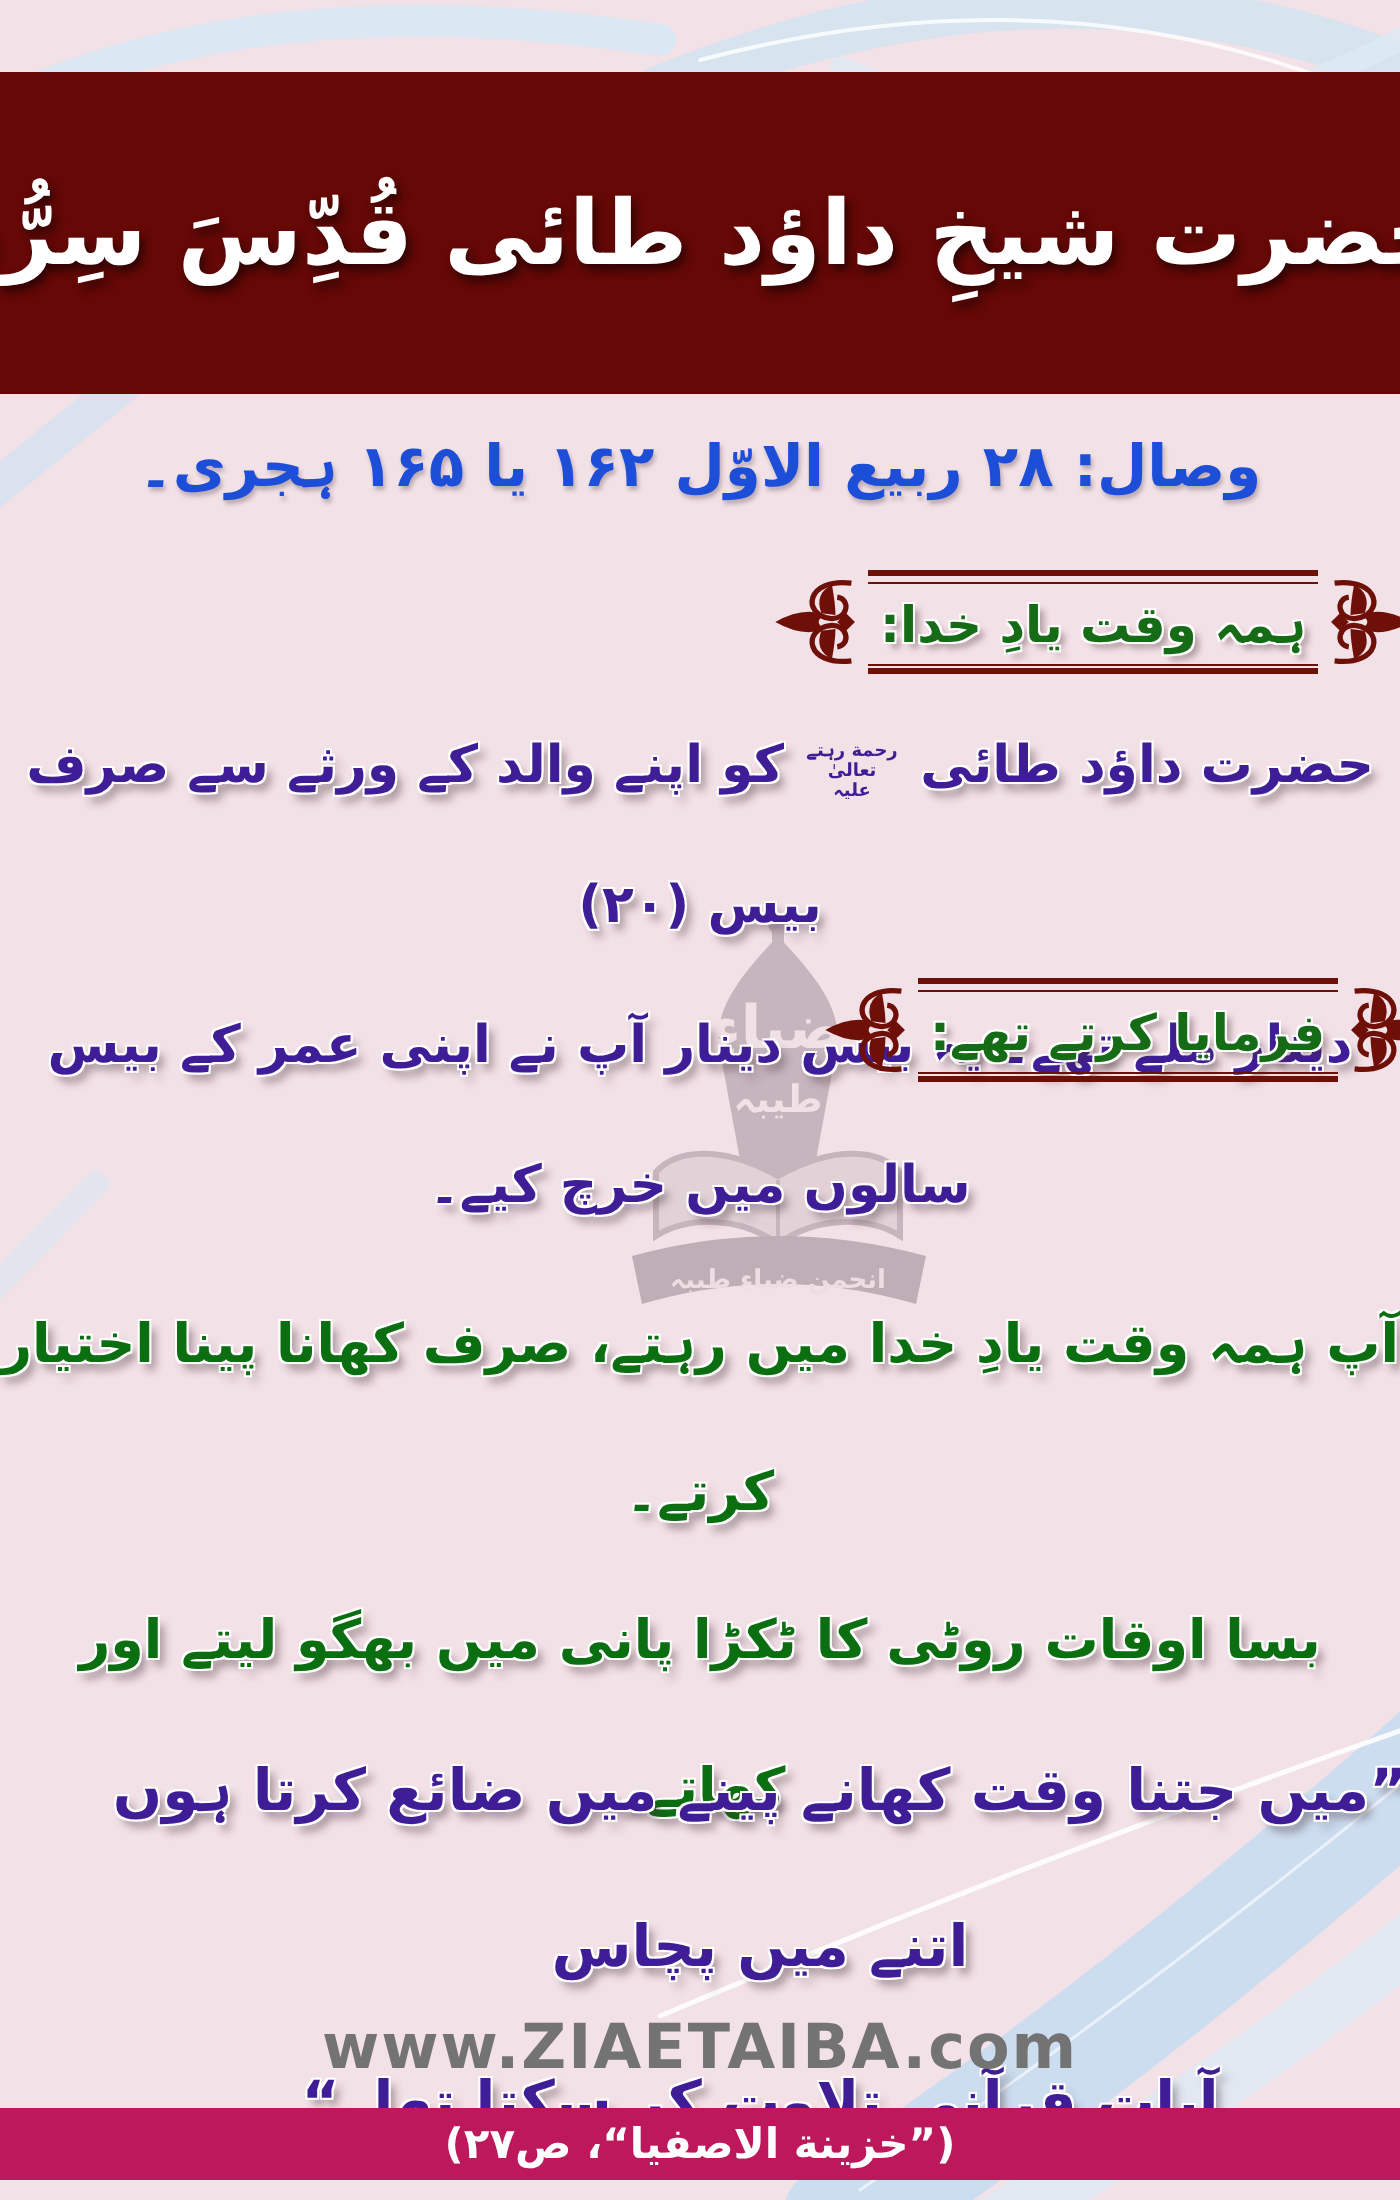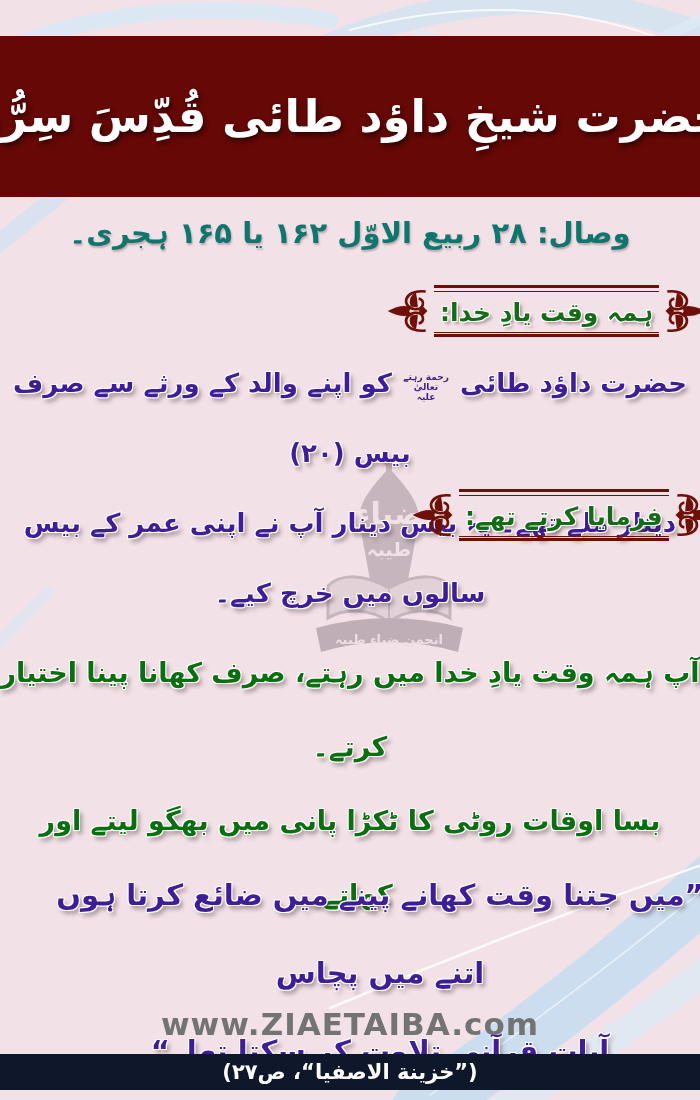--- a/index.html
+++ b/index.html
@@ -25,21 +25,21 @@
   }
   .banner-title{
     color:#ffffff;font-size:45px;font-weight:bold;
     white-space:nowrap;
     text-shadow:2px 3px 5px rgba(0,0,0,.55);
   }
 
   
   .date-line{
     left:0;top:216px;width:700px;
-    font-size:29px;font-weight:bold;color:#0f766e;
+    font-size:29px;font-weight:bold;color:#1d4ed8;
     text-shadow:1px 2px 2px rgba(90,70,80,.35);
   }
 
   
   .hbox{display:flex;align-items:stretch;height:56px;}
   .orn{width:46px;height:56px;flex:0 0 auto;}
   .orn.flip{transform:scaleX(-1);}
   .hline{
     flex:1;
     border-top:3px solid #6e0f08;
@@ -86,21 +86,21 @@
   }
 
   
   .website{
     left:0;top:1006px;width:700px;
     color:#737373;font-size:31px;font-weight:bold;letter-spacing:1px;
     font-family:"DejaVu Sans",sans-serif;
   }
   .refbar{
     left:0;top:1054px;width:700px;height:36px;
-    background:#0f172a;
+    background:#be185d;
     display:flex;align-items:center;justify-content:center;
   }
   .reftext{color:#ffffff;font-size:21px;font-weight:bold;}
 
   
   .watermark{left:302px;top:452px;width:175px;height:210px;opacity:.42;}
 </style>
 </head>
 <body>
 

